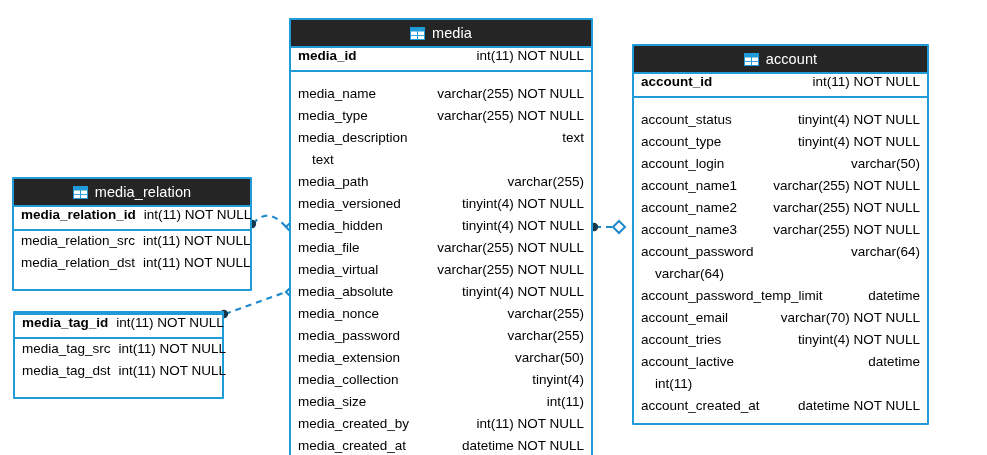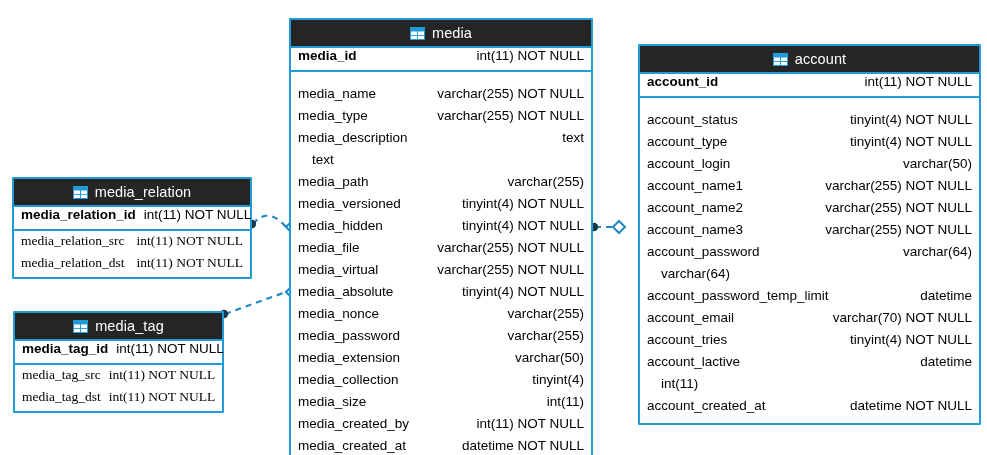--- a/index.html
+++ b/index.html
@@ -68,22 +68,21 @@
     text-align: right;
     padding-left: 14px;
   }
   .pk-row .col-name {
     font-weight: bold;
   }
   .fields {
     padding: 14px 0 3px 0;
   }
   .fields.compact {
-    padding: 2px 0 0 0;
-    font-family: Liberation Serif, serif;
+    padding: 2px 0 12px 0;
   }
   
   .entity.narrow .row .col-type {
     padding-left: 8px;
   }
 </style>
 </head>
 <body>
 
 <div id="canvas">
@@ -188,21 +187,21 @@
           <span class="col-name">media_created_by</span>
           <span class="col-type">int(11) NOT NULL</span>
         </div>
       <div class="row">
           <span class="col-name">media_created_at</span>
           <span class="col-type">datetime NOT NULL</span>
         </div>
     </div>
   </div>
 
-  <div class="entity" id="entity-account" style="left:632px; top:44px; width:343px;margin-left:6px;">
+  <div class="entity" id="entity-account" style="left:632px; top:44px; width:297px;">
     <div class="entity-header">
       <svg class="tbl-icon" viewBox="0 0 15 13">
         <rect x="0" y="0" width="15" height="13" fill="#1f9bd8"></rect>
         <rect x="1" y="4.5" width="6" height="3.6" fill="#ffffff"></rect>
         <rect x="8" y="4.5" width="6" height="3.6" fill="#ffffff"></rect>
         <rect x="1" y="9" width="6" height="3" fill="#ffffff"></rect>
         <rect x="8" y="9" width="6" height="3" fill="#ffffff"></rect>
       </svg>
       <span>account</span>
     </div>
@@ -289,30 +288,20 @@
           <span class="col-type">int(11) NOT NULL</span>
         </div>
       <div class="row">
           <span class="col-name">media_relation_dst</span>
           <span class="col-type">int(11) NOT NULL</span>
         </div>
     </div>
   </div>
 
   <div class="entity narrow" id="entity-media-tag" style="left:13px; top:311px; width:211px;">
-    <div class="entity-header">
-      <svg class="tbl-icon" viewBox="0 0 15 13">
-        <rect x="0" y="0" width="15" height="13" fill="#1f9bd8"></rect>
-        <rect x="1" y="4.5" width="6" height="3.6" fill="#ffffff"></rect>
-        <rect x="8" y="4.5" width="6" height="3.6" fill="#ffffff"></rect>
-        <rect x="1" y="9" width="6" height="3" fill="#ffffff"></rect>
-        <rect x="8" y="9" width="6" height="3" fill="#ffffff"></rect>
-      </svg>
-      <span>media_tag</span>
-    </div>
     <div class="row pk-row">
       <span class="col-name">media_tag_id</span>
       <span class="col-type">int(11) NOT NULL</span>
     </div>
     <div class="fields compact">
       <div class="row">
           <span class="col-name">media_tag_src</span>
           <span class="col-type">int(11) NOT NULL</span>
         </div>
       <div class="row">

